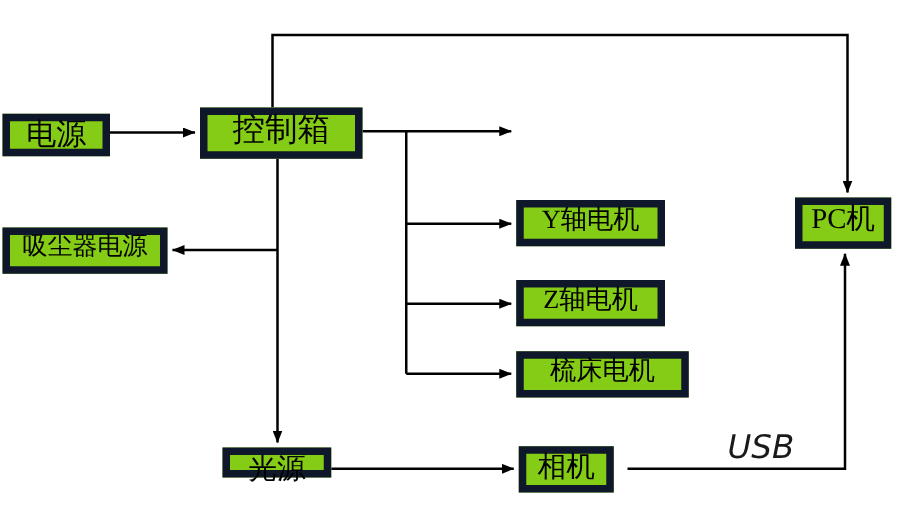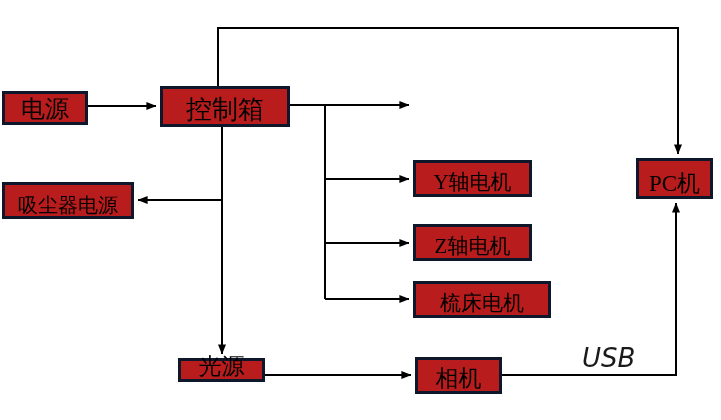--- a/index.html
+++ b/index.html
@@ -19,25 +19,25 @@
   #wires {
     position: absolute;
     left: 0;
     top: 0;
     width: 721px;
     height: 420px;
   }
   .node {
     position: absolute;
     box-sizing: border-box;
-    border: 3px solid #0f172a;
-    background: #b91c1c;
+    border: 6px solid #0f172a;
+    background: #84cc16;
     color: #000000;
     display: flex;
-    align-items: flex-end;
+    align-items: flex-start;
     justify-content: center;
     white-space: nowrap;
     line-height: 1;
     letter-spacing: 0px;
     z-index: 3;
   }
   .node-label {
     display: block;
     transform: translateY(-1px);
   }
@@ -55,21 +55,21 @@
   
   #node-power        { left:2px;   top:91px;  width:86px;  height:34px; font-size:24px; }
   #node-controlbox   { left:160px; top:86px;  width:130px; height:41px; font-size:26px; }
   #node-vacuumpower  { left:2px;   top:182px; width:132px; height:37px; font-size:20px; }
   #node-xmotor       { left:413px; top:86px;  width:119px; height:37px; font-size:21px; }
   #node-ymotor       { left:413px; top:160px; width:119px; height:37px; font-size:21px; }
   #node-zmotor       { left:413px; top:224px; width:119px; height:37px; font-size:21px; }
   #node-combmotor    { left:413px; top:281px; width:138px; height:37px; font-size:21px; }
   #node-pc           { left:636px; top:158px; width:77px;  height:41px; font-size:23px; }
   #node-lightsource  { left:178px; top:358px; width:87px;  height:24px; font-size:23px; }
-  #node-camera       { left:415px; top:357px; width:87px;  height:37px; font-size:23px; }
+  #node-camera       { left:415px; top:357px; width:76px;  height:37px; font-size:23px; }
 
   
   #label-rs232 { left:461px; top:1px;   font-size:25px; }
   #label-usb   { left:582px; top:343px; font-size:26px; }
 </style>
 </head>
 <body>
 
 <div id="canvas">
 

